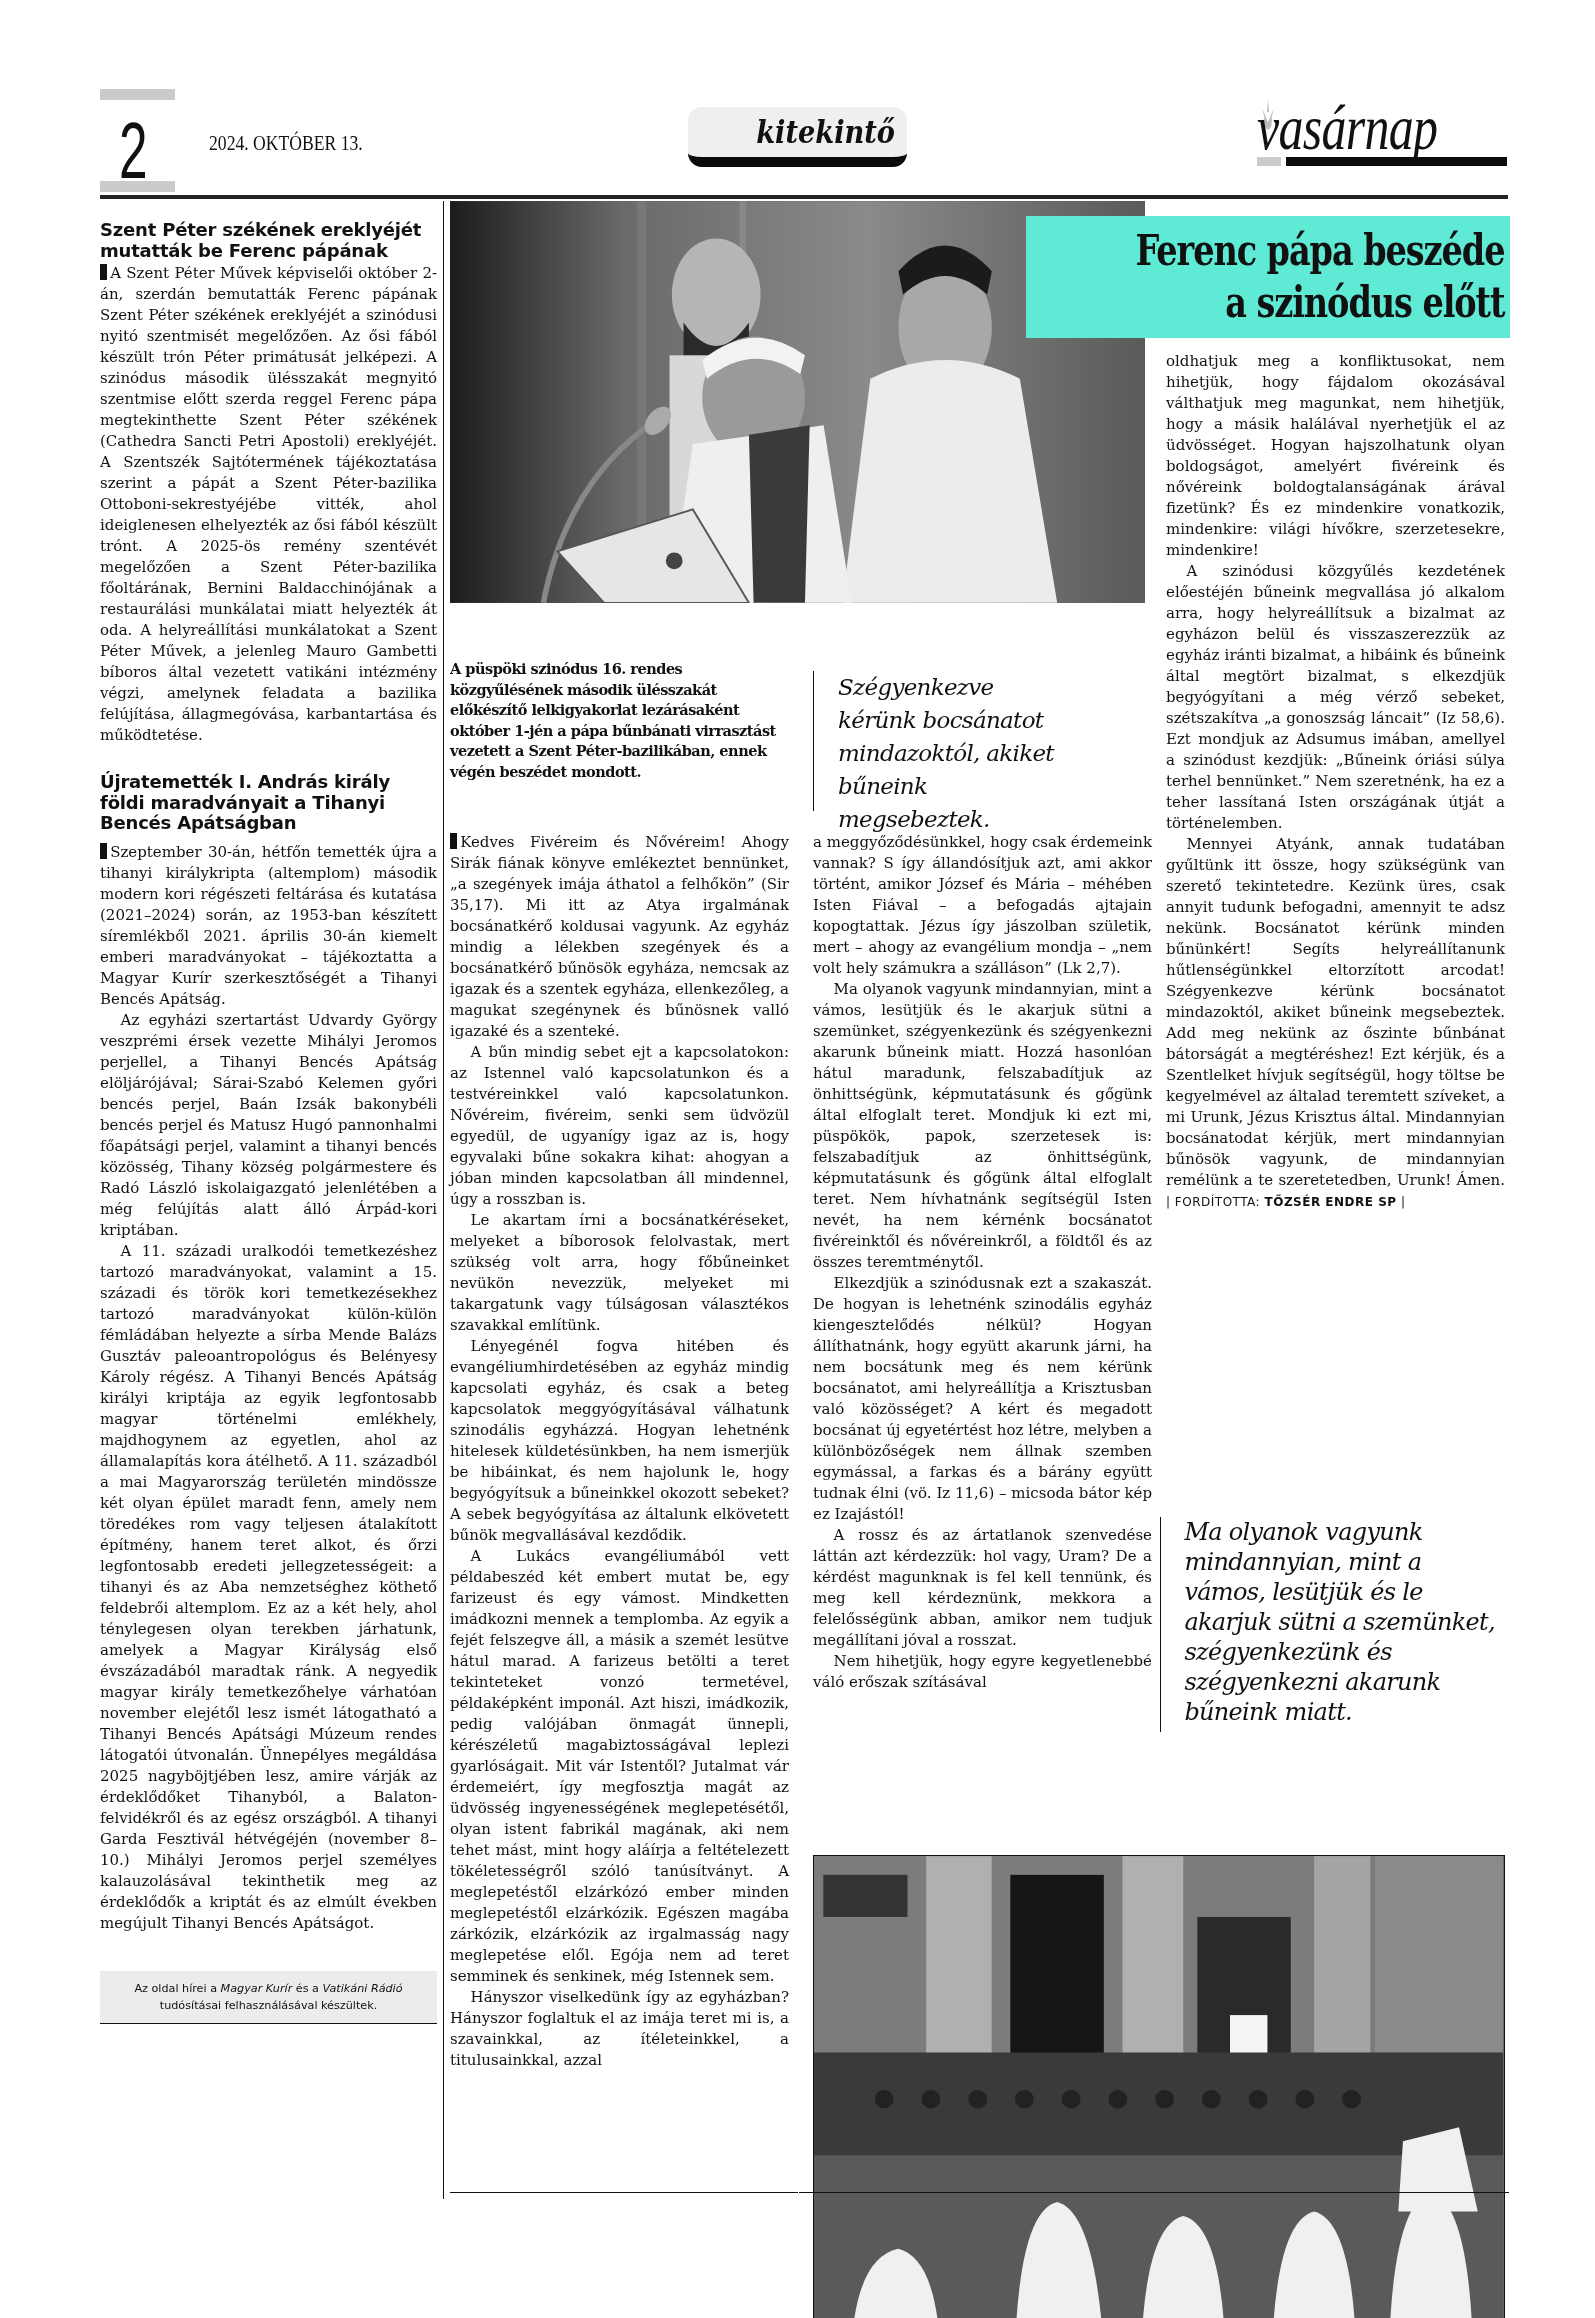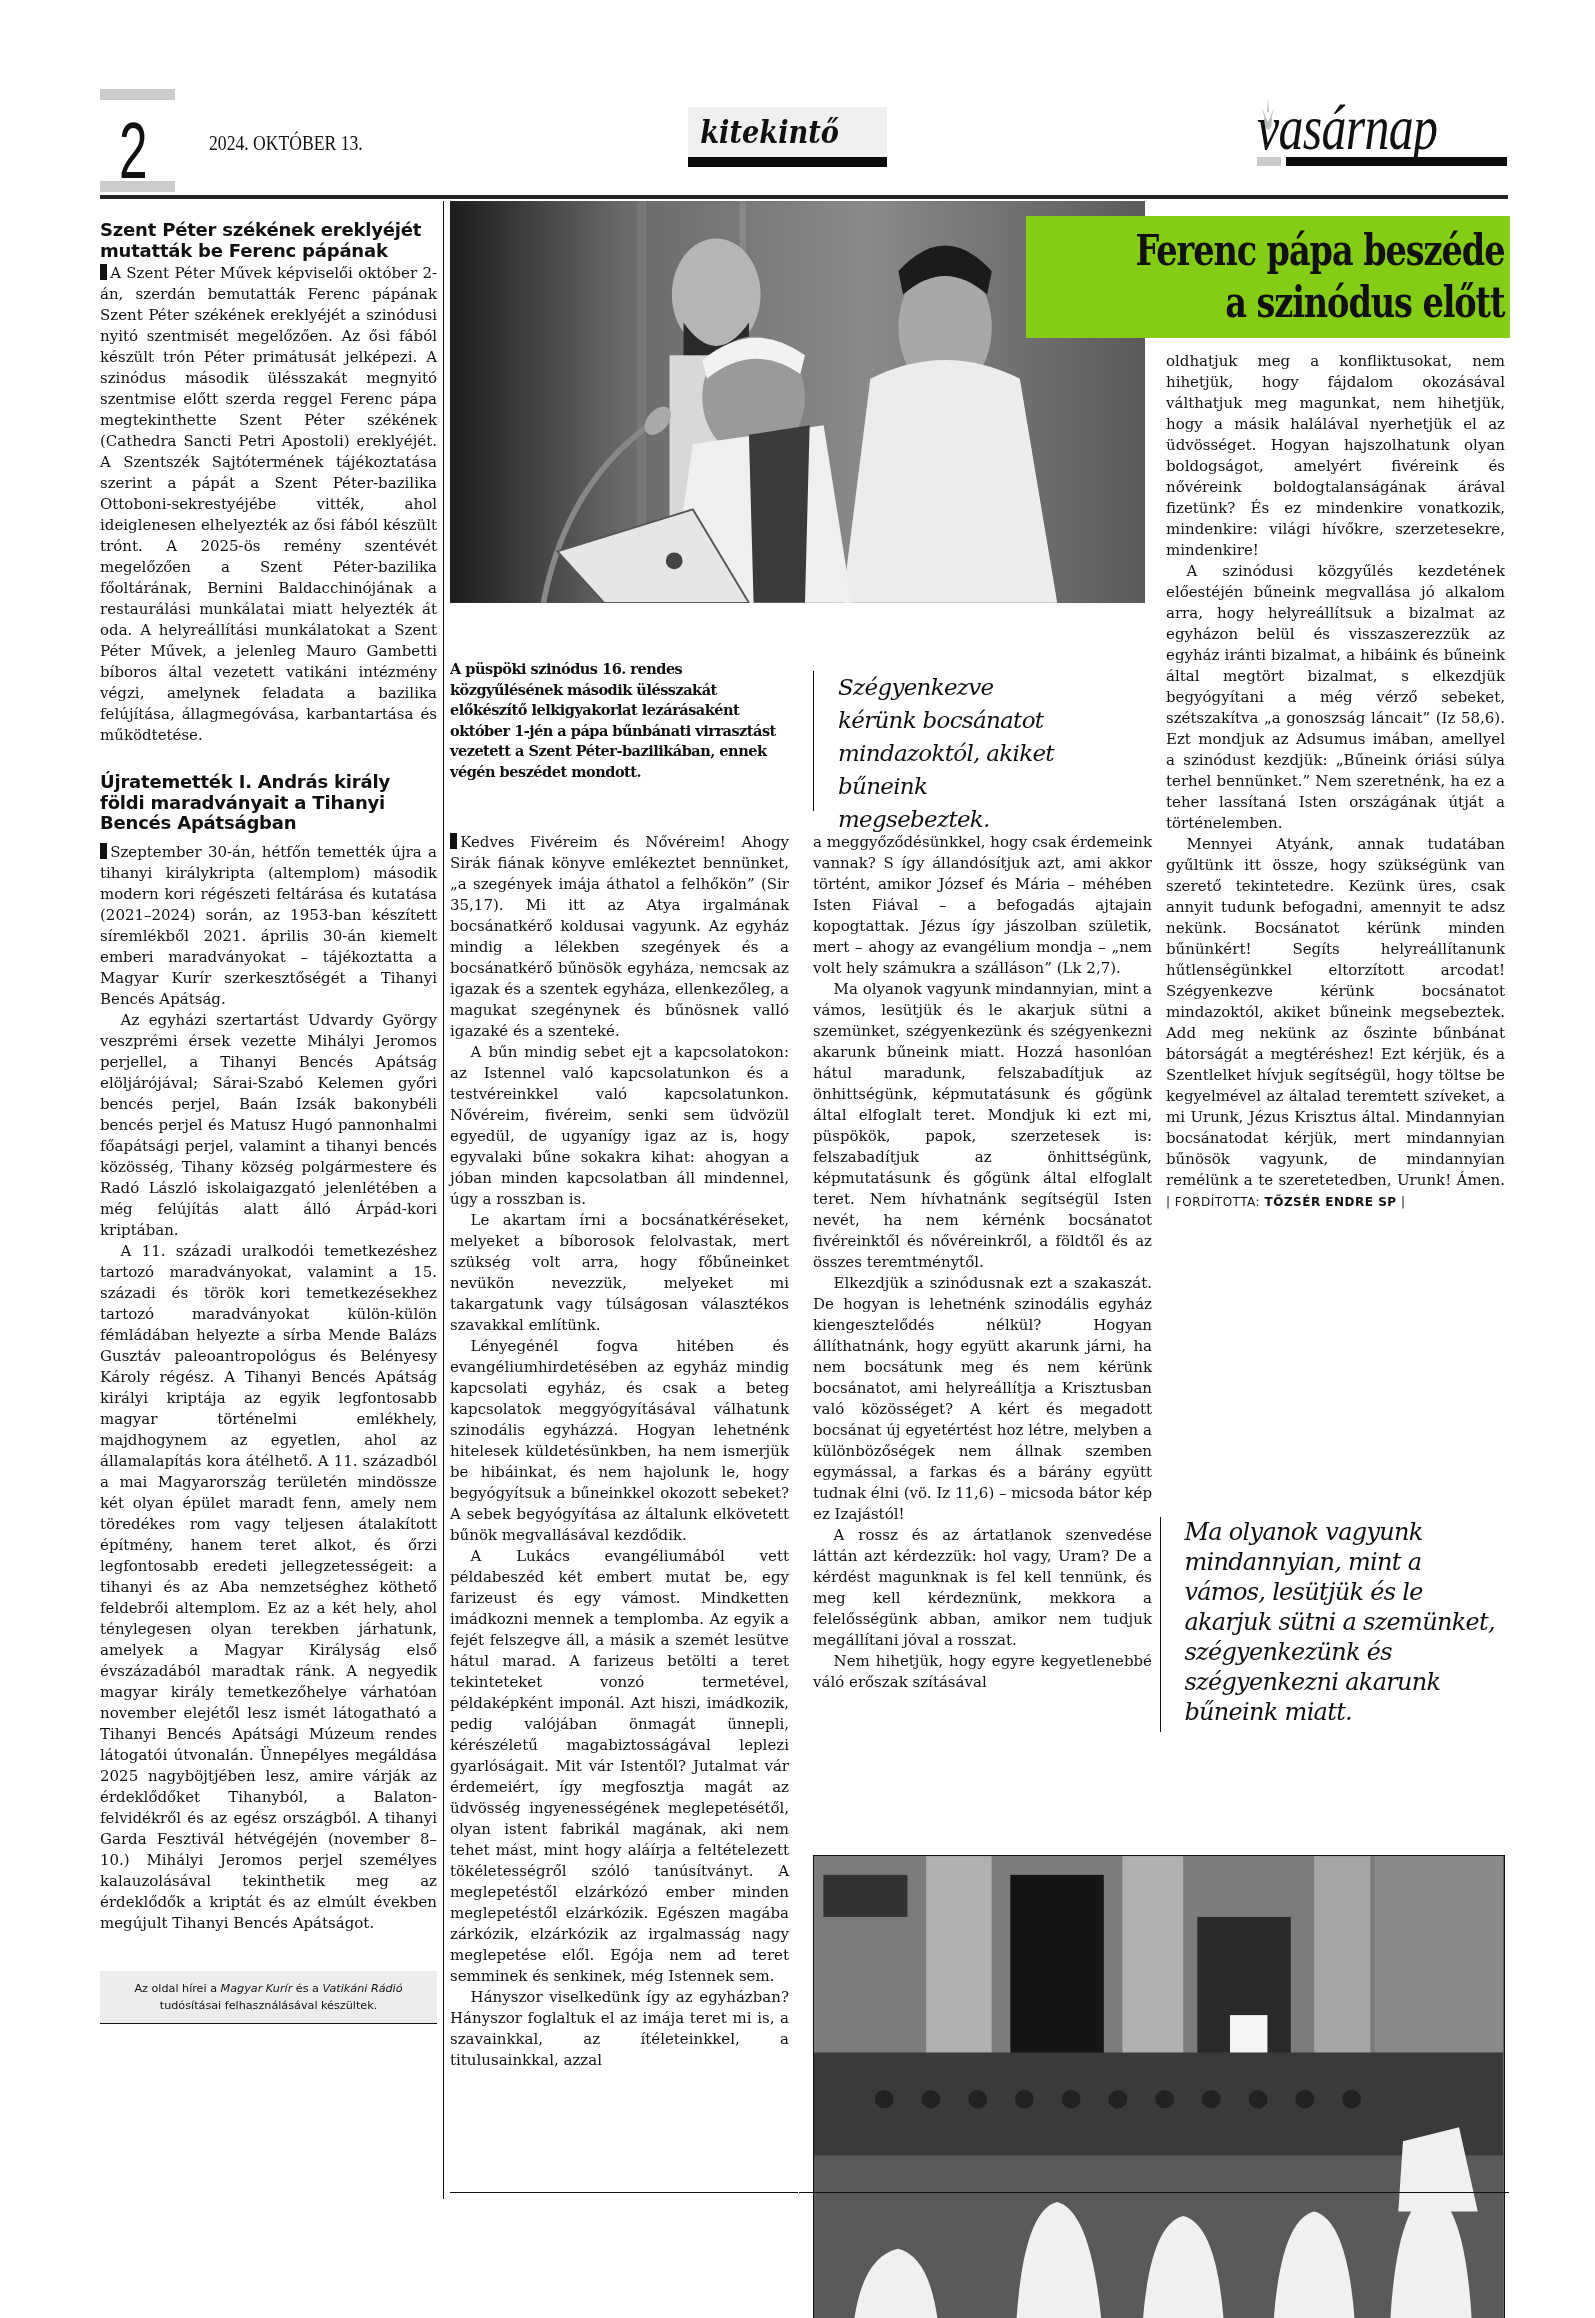--- a/index.html
+++ b/index.html
@@ -4,21 +4,21 @@
 <style>
   * { box-sizing: border-box; margin: 0; padding: 0; }
   html, body { width: 1595px; height: 2319px; background: #ffffff; }
   body { position: relative; font-family: "DejaVu Serif", serif; color: #111; overflow: hidden; }
 
   
   .page-num-box { position: absolute; left: 100px; top: 89px; width: 75px; height: 103px; }
   .page-num-bar { position: absolute; left: 0; width: 75px; height: 11.2px; background: #c9ccca; }
   .page-num { position: absolute; left: 18.7px; top: 22.4px; font-family: "Liberation Sans", sans-serif; font-size: 79px; line-height: 1; font-weight: 400; transform: scaleX(0.65); transform-origin: left top; }
   .date { position: absolute; left: 209px; top: 131px; font-family: "Liberation Serif", serif; font-size: 21.5px; letter-spacing: 0px; transform: scaleX(0.82); transform-origin: left top; }
-  .section-tab { position: absolute; left: 688px; top: 107px; width: 199px; height: 60px; background: #eeeff0; border-bottom: 10.3px solid #0b0b0b; display: flex; align-items: center; justify-content: flex-start; }
+  .section-tab { position: absolute; left: 688px; top: 107px; width: 219px; height: 60px; background: #eeeff0; border-bottom: 10.3px solid #0b0b0b; display: flex; align-items: center; justify-content: flex-end; border-radius: 14px; }
   .section-tab span { font-family: "DejaVu Serif", serif; font-style: italic; font-weight: bold; font-size: 32px; transform: scaleX(0.85); }
   .brand { position: absolute; left: 1257px; top: 96px; width: 250px; height: 65px; }
   .brand-word { position: absolute; left: 0; top: 0; font-family: "Liberation Serif", serif; font-style: italic; font-size: 64px; line-height: 1; letter-spacing: -0.9px; transform: scaleX(0.78); transform-origin: left top; }
   .brand-rule { position: absolute; left: 0; top: 61px; width: 250px; height: 9.3px; }
   .brand-rule .g { position: absolute; left: 0; top: 0; width: 24px; height: 9.3px; background: #c9ccca; }
   .brand-rule .b { position: absolute; left: 29px; top: 0; right: 0; height: 9.3px; background: #0b0b0b; }
   .wheat { position: absolute; left: 1260px; top: 98px; width: 16px; height: 42px; }
   .top-rule { position: absolute; left: 100px; top: 195px; width: 1408px; height: 3.7px; background: #222; }
 
   
@@ -29,21 +29,21 @@
   .body p { text-indent: 20.6px; }
   .body p.lead { text-indent: 0; }
   .lead-mark { display: inline-block; width: 6.5px; height: 16px; background: #111; vertical-align: -1.9px; margin-right: 3.7px; }
   .gap { height: 26px; }
   .source-box { margin-top: 37px; background: #ececec; padding: 9.3px 18.7px; text-align: center; font-family: "DejaVu Sans", sans-serif; font-size: 11.2px; line-height: 17px; border-bottom: 1.4px solid #111; }
 
   
   .photo-top { position: absolute; left: 450px; top: 201px; width: 695px; height: 402px; background: #555; overflow: hidden; }
   .photo-bottom { position: absolute; left: 813px; top: 1855px; width: 692px; height: 495px; background: #666; overflow: hidden; border: 1.4px solid #111; }
 
-  .headline-box { position: absolute; left: 1026px; top: 216px; width: 484px; height: 122px; background: #84cc16; padding: 8.4px 5.6px 0 0; text-align: right; }
+  .headline-box { position: absolute; left: 1026px; top: 216px; width: 484px; height: 122px; background: #5eead4; padding: 8.4px 5.6px 0 0; text-align: right; }
   .headline { font-family: "DejaVu Serif", serif; font-weight: bold; font-size: 43px; line-height: 52px; letter-spacing: -1.4px; transform: scaleX(0.78); transform-origin: right top; white-space: nowrap; }
 
   .caption { position: absolute; left: 450px; top: 659px; width: 337px; font-family: "DejaVu Serif", serif; font-weight: bold; font-size: 14.5px; line-height: 20.6px; letter-spacing: -0.5px; }
   .pullquote-1 { position: absolute; left: 813px; top: 671px; width: 262px; height: 140px; border-left: 1.4px solid #111; padding-left: 24px; }
   .pullquote-1 p, .pullquote-2 p { font-family: "DejaVu Serif", serif; font-style: italic; font-size: 23px; line-height: 33px; letter-spacing: -0.7px; }
   .pullquote-2 { position: absolute; left: 1160px; top: 1517px; width: 346px; height: 215px; border-left: 1.4px solid #111; padding-left: 23.4px; }
   .pullquote-2 p { font-size: 24px; line-height: 30px; }
 
   .mid-col { position: absolute; top: 832px; width: 339px; }
   .right-col { position: absolute; top: 351px; left: 1166px; width: 339px; }

